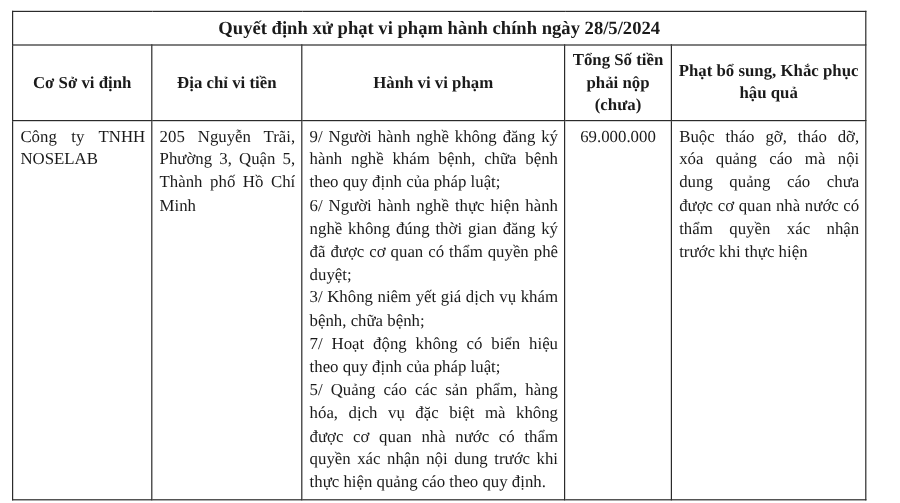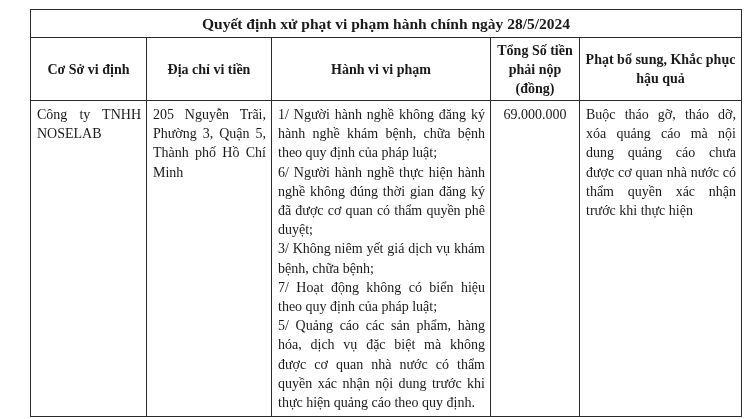--- a/index.html
+++ b/index.html
@@ -10,21 +10,21 @@
     body {
       width: 750px;
       height: 419px;
       position: relative;
       overflow: hidden;
       font-family: "Liberation Serif", "DejaVu Serif", serif;
       color: #1a1a1a;
     }
     table.penalty {
       position: absolute;
-      left: 30px;
+      left: 10px;
       top: 9px;
       width: 711px;
       border-collapse: collapse;
       table-layout: fixed;
     }
     table.penalty td, table.penalty th {
       border: 1.3px solid #2b2b2b;
       vertical-align: top;
       padding: 0;
     }
@@ -72,28 +72,28 @@
     <col style="width:162px">
   </colgroup>
   <tbody>
       <tr>
     <td class="title-cell" colspan="5">Quyết định xử phạt vi phạm hành chính ngày 28/5/2024</td>
   </tr>
   <tr>
     <th class="head-cell">Cơ Sở vi định</th>
     <th class="head-cell">Địa chỉ vi tiền</th>
     <th class="head-cell">Hành vi vi phạm</th>
-    <th class="head-cell">Tổng Số tiền phải nộp (đồng)</th>
+    <th class="head-cell">Tổng Số tiền phải nộp (chưa)</th>
     <th class="head-cell">Phạt bổ sung, Khắc phục hậu quả</th>
   </tr>
   <tr class="data-row">
     <td class="body-cell">Công ty TNHH NOSELAB</td>
     <td class="body-cell">205 Nguyễn Trãi, Phường 3, Quận 5, Thành phố Hồ Chí Minh</td>
     <td class="body-cell">
-      <p class="para">1/ Người hành nghề không đăng ký hành nghề khám bệnh, chữa bệnh theo quy định của pháp luật;</p>
+      <p class="para">9/ Người hành nghề không đăng ký hành nghề khám bệnh, chữa bệnh theo quy định của pháp luật;</p>
       <p class="para">6/ Người hành nghề thực hiện hành nghề không đúng thời gian đăng ký đã được cơ quan có thẩm quyền phê duyệt;</p>
       <p class="para">3/ Không niêm yết giá dịch vụ khám bệnh, chữa bệnh;</p>
       <p class="para">7/ Hoạt động không có biển hiệu theo quy định của pháp luật;</p>
       <p class="para">5/ Quảng cáo các sản phẩm, hàng hóa, dịch vụ đặc biệt mà không được cơ quan nhà nước có thẩm quyền xác nhận nội dung trước khi thực hiện quảng cáo theo quy định.</p>
     </td>
     <td class="body-cell amount">69.000.000</td>
     <td class="body-cell">Buộc tháo gỡ, tháo dỡ, xóa quảng cáo mà nội dung quảng cáo chưa được cơ quan nhà nước có thẩm quyền xác nhận trước khi thực hiện</td>
   </tr>
 </tbody>
   </table>

